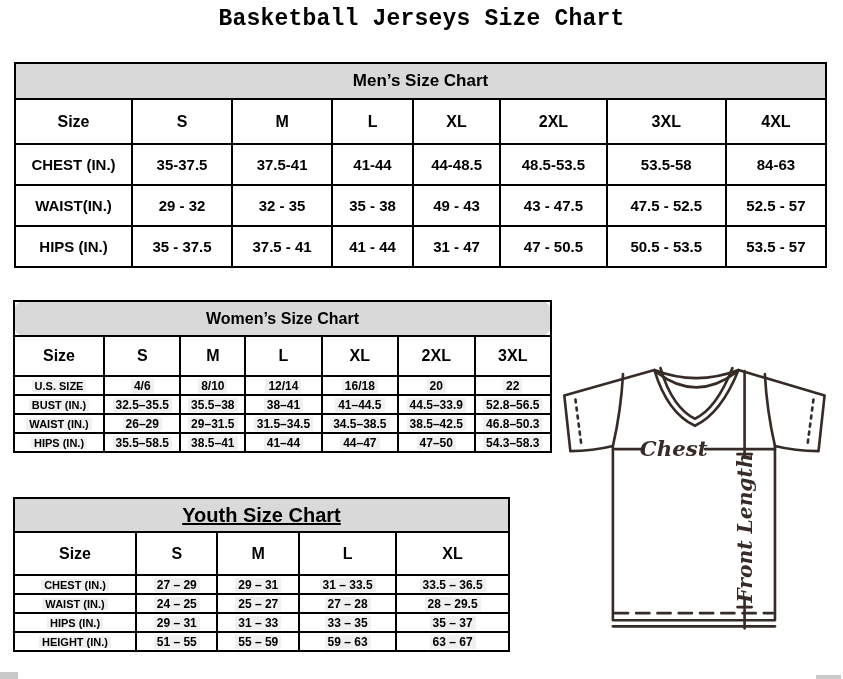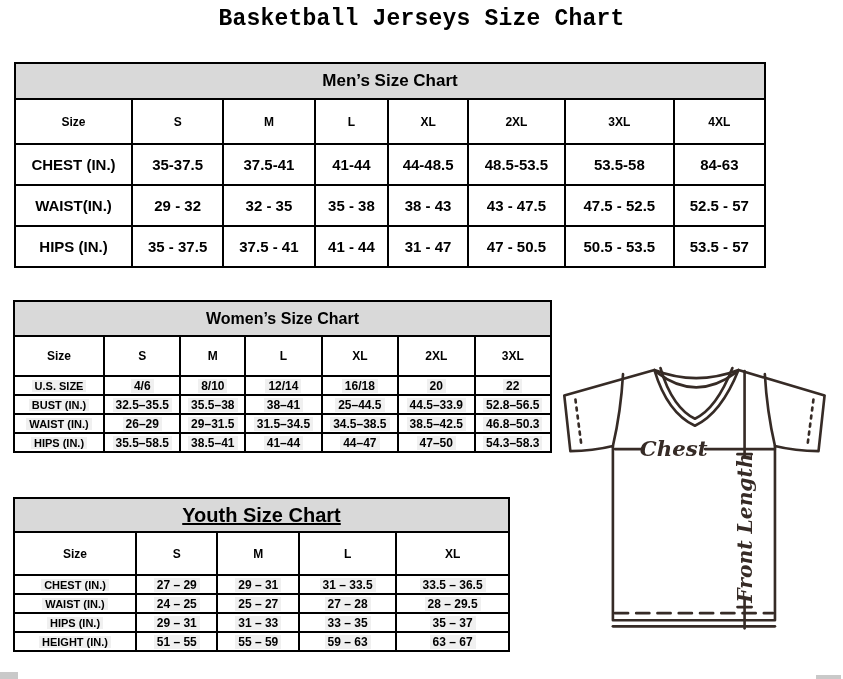--- a/index.html
+++ b/index.html
@@ -12,33 +12,33 @@
     font-size:23px;font-weight:bold;letter-spacing:0.2px;font-family:Liberation Mono, monospace;
   }
   table.size-table{
     position:absolute;border-collapse:collapse;background:#fff;
   }
   table.size-table th,table.size-table td{
     border:2px solid #000;text-align:center;vertical-align:middle;
     font-weight:bold;padding:0 2px;
   }
   tr.title-row th{background:#d9d9d9;font-size:17px;}
-  tr.col-head th{font-size:12px;}
-
-  
-  #men-table{left:14px;top:62px;width:752px;}
+  tr.col-head th{font-size:16px;}
+
+  
+  #men-table{left:14px;top:62px;width:813px;}
   #men-table tr.title-row{height:36px;}
   #men-table tr.col-head{height:45px;}
   #men-table tbody tr{height:41px;}
   #men-table tbody td,#men-table tbody th{font-size:15px;}
 
   
   #women-table{left:13px;top:300px;width:539px;}
   #women-table tr.title-row{height:35px;}
-  #women-table tr.title-row th{font-size:16px;}
+  #women-table tr.title-row th{font-size:16px;border-radius:10px;}
   #women-table tr.col-head{height:40px;}
   #women-table tbody tr{height:19px;}
 
   #youth-table{left:13px;top:497px;width:497px;}
   #youth-table tr.title-row{height:34px;}
   #youth-table tr.title-row th{font-size:20px;text-decoration:underline;}
   #youth-table tr.col-head{height:43px;}
   #youth-table tbody tr{height:19px;}
 
   table.narrow tbody th{font-size:11px;}
@@ -99,21 +99,21 @@
         <td><span class="hl">44-48.5</span></td>
         <td><span class="hl">48.5-53.5</span></td>
         <td><span class="hl">53.5-58</span></td>
         <td><span class="hl">84-63</span></td>
       </tr>
       <tr>
         <th><span class="hl">WAIST(IN.)</span></th>
         <td><span class="hl">29 - 32</span></td>
         <td><span class="hl">32 - 35</span></td>
         <td><span class="hl">35 - 38</span></td>
-        <td><span class="hl">38 - 43</span></td>
+        <td><span class="hl">49 - 43</span></td>
         <td><span class="hl">43 - 47.5</span></td>
         <td><span class="hl">47.5 - 52.5</span></td>
         <td><span class="hl">52.5 - 57</span></td>
       </tr>
       <tr>
         <th><span class="hl">HIPS (IN.)</span></th>
         <td><span class="hl">35 - 37.5</span></td>
         <td><span class="hl">37.5 - 41</span></td>
         <td><span class="hl">41 - 44</span></td>
         <td><span class="hl">31 - 47</span></td>
@@ -156,21 +156,21 @@
         <td><span class="hl">12/14</span></td>
         <td><span class="hl">16/18</span></td>
         <td><span class="hl">20</span></td>
         <td><span class="hl">22</span></td>
       </tr>
       <tr>
         <th><span class="hl">BUST (IN.)</span></th>
         <td><span class="hl">32.5–35.5</span></td>
         <td><span class="hl">35.5–38</span></td>
         <td><span class="hl">38–41</span></td>
-        <td><span class="hl">25–44.5</span></td>
+        <td><span class="hl">41–44.5</span></td>
         <td><span class="hl">44.5–33.9</span></td>
         <td><span class="hl">52.8–56.5</span></td>
       </tr>
       <tr>
         <th><span class="hl">WAIST (IN.)</span></th>
         <td><span class="hl">26–29</span></td>
         <td><span class="hl">29–31.5</span></td>
         <td><span class="hl">31.5–34.5</span></td>
         <td><span class="hl">34.5–38.5</span></td>
         <td><span class="hl">38.5–42.5</span></td>

